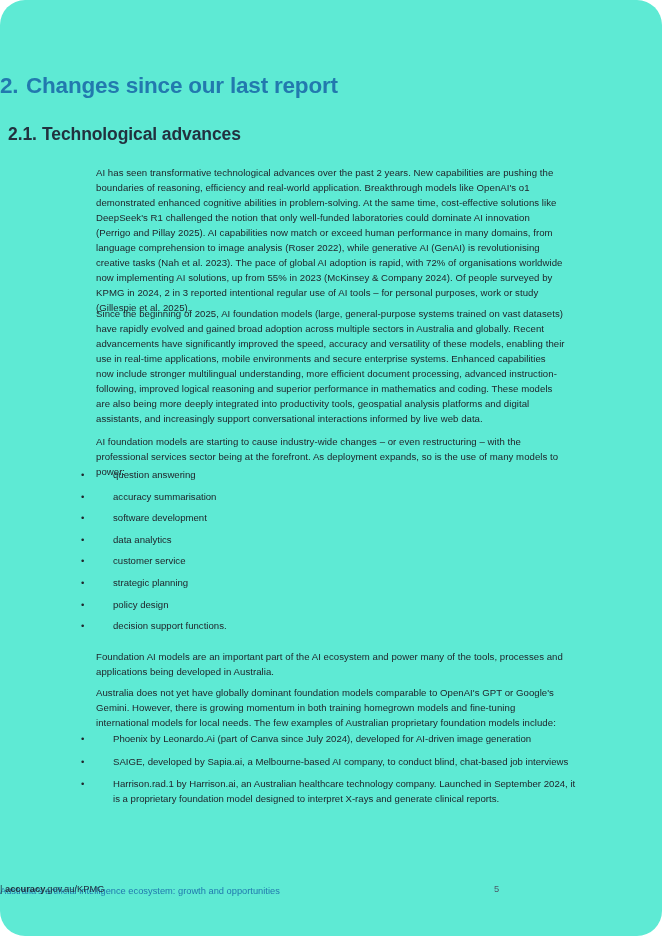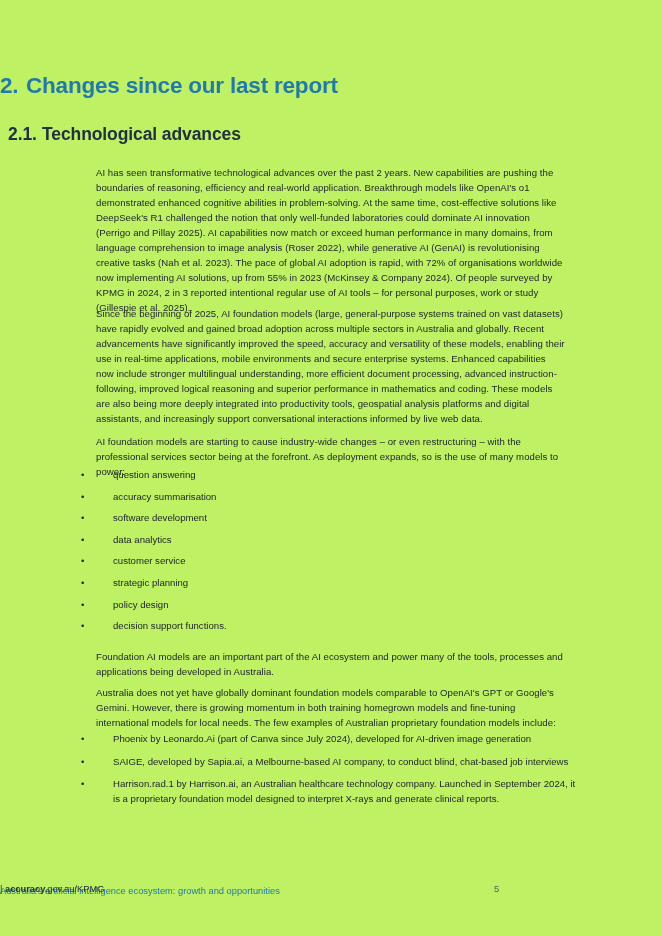--- a/index.html
+++ b/index.html
@@ -8,23 +8,24 @@
     background: #ffffff;
   }
   body {
     font-family: "Liberation Sans", sans-serif;
     -webkit-font-smoothing: antialiased;
   }
   #page {
     position: relative;
     width: 662px;
     height: 936px;
-    background: #bef264;
+    background: #5eead4;
     overflow: hidden;
     box-sizing: border-box;
+    border-radius: 25px;
   }
   h1.doc-h1 {
     color: #2279ae;
     font-size: 22.5px;
     font-weight: bold;
     letter-spacing: -0.2px;
     margin: 0;
     padding: 0;
     position: absolute;
     top: 73px;

